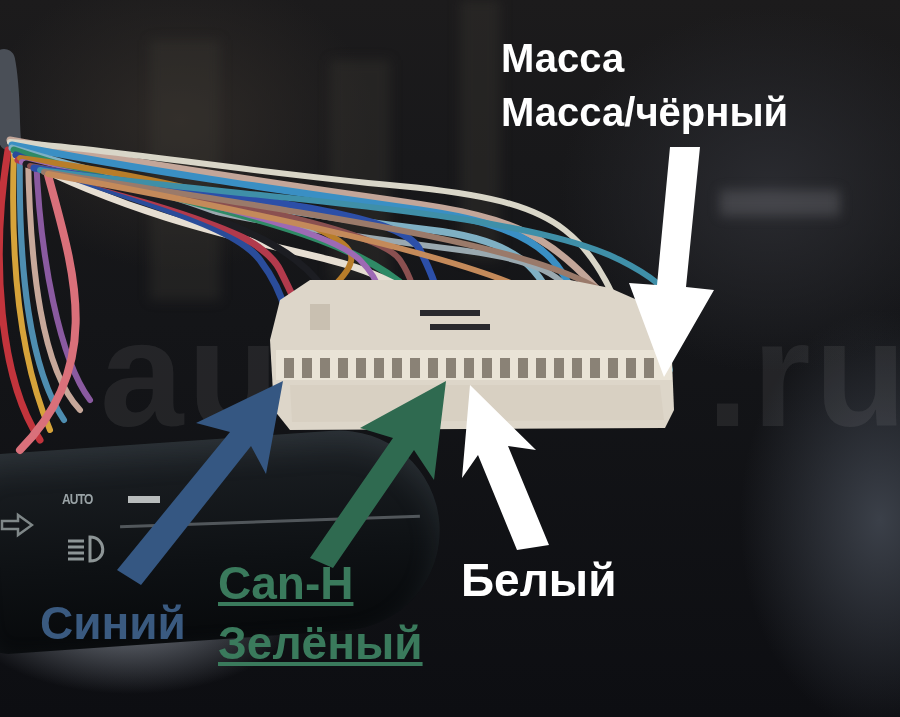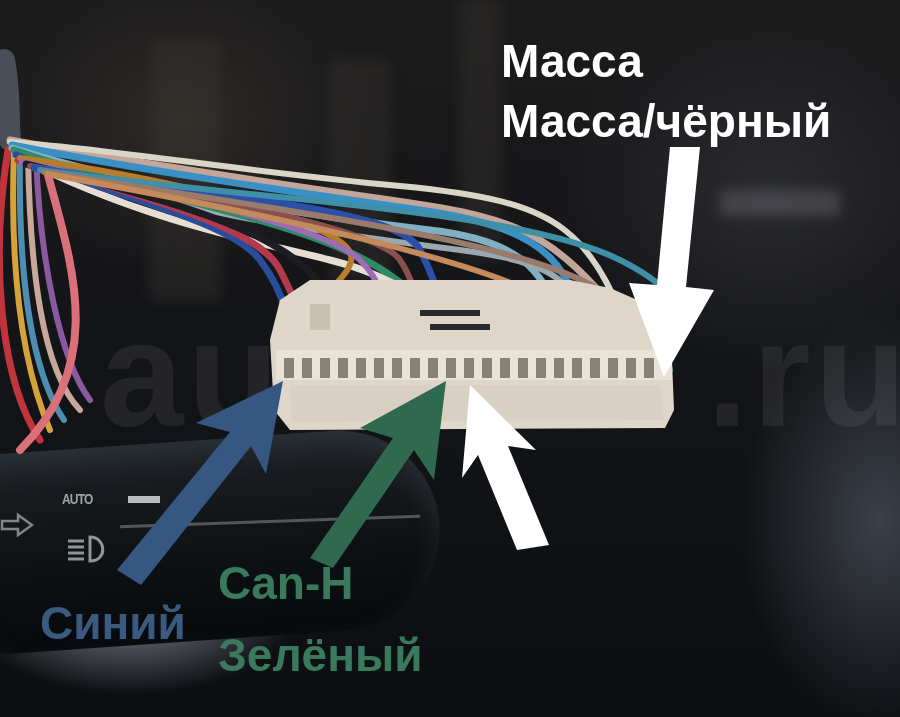--- a/index.html
+++ b/index.html
@@ -26,26 +26,26 @@
     .headlamp-icon { position: absolute; left: 64px; top: 534px; width: 48px; height: 30px; }
     .turn-icon { position: absolute; left: 0px; top: 512px; width: 34px; height: 26px; }
     .wires { position: absolute; left: 0; top: 0; width: 900px; height: 717px; }
     .connector { position: absolute; left: 270px; top: 280px; width: 410px; height: 155px; }
     .watermark {
       position: absolute; left: 100px; top: 288px; font-size: 150px; font-weight: bold;
       color: rgba(190,190,190,0.10); letter-spacing: 4px; white-space: nowrap;
     }
     .arrows { position: absolute; left: 0; top: 0; width: 900px; height: 717px; }
     .label { position: absolute; font-weight: bold; line-height: 1; white-space: nowrap; }
-    .lbl-mass { left: 501px; top: 38px; font-size: 46px; color: #ffffff; }
+    .lbl-mass { left: 501px; top: 38px; font-size: 40px; color: #ffffff; }
     .lbl-mass .l2 { display: block; margin-top: 14px; }
     .lbl-canl { left: 461px; top: 543px; font-size: 46px; color: #ffffff; }
     .lbl-canl .l2 { display: block; margin-top: 14px; }
     .lbl-canh { left: 218px; top: 560px; font-size: 46px; }
-    .lbl-canh .l2 { display: block; margin-top: 26px; text-align: center; }
+    .lbl-canh .l2 { display: block; margin-top: 14px; text-align: center; }
     .lbl-12v { left: 40px; top: 586px; font-size: 46px; }
     .lbl-12v .l2 { display: block; margin-top: 14px; }
   </style>
 </head>
 <body>
 
 <div class="stage">
 
   <div class="bg-pillar" style="left:150px;top:40px;width:70px;height:260px;"></div>
   <div class="bg-pillar" style="left:330px;top:60px;width:60px;height:220px;"></div>
@@ -143,23 +143,24 @@
 
     <polygon points="283,381 266,474 251,446 141,585 117,570 230,432 196,423" fill="#355782"></polygon>
   </svg>
 
   <div class="label lbl-mass">
     <span>Масса</span>
     <span class="l2">Масса/чёрный</span>
   </div>
 
   <div class="label lbl-canl">
+    <span class="l2">Белый</span>
   </div>
 
-  <div class="label lbl-canh" style="color:#3a7a5c;">
+  <div class="label lbl-canh" style="color:#3a7a5c;text-decoration:underline;">
     <span>Can-H</span>
     <span class="l2">Зелёный</span>
   </div>
 
   <div class="label lbl-12v" style="color:#3a5a80;">
     <span class="l2">Синий</span>
   </div>
 
 </div>
 

